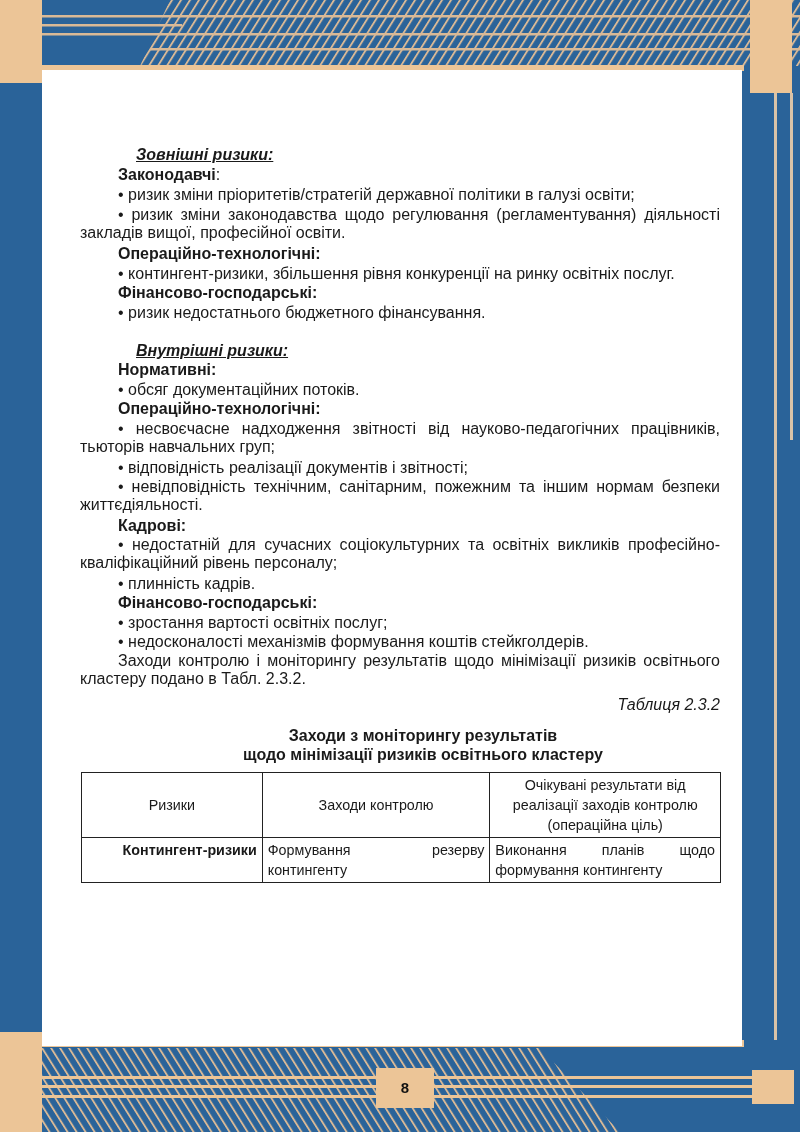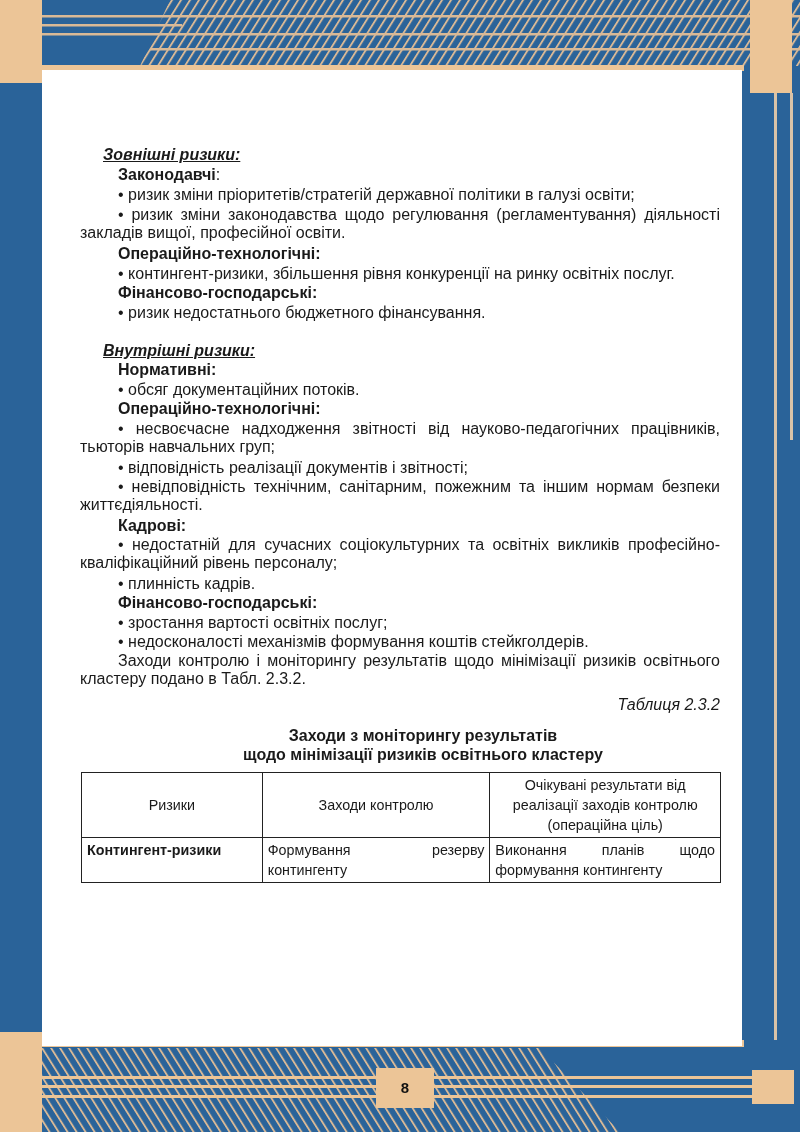--- a/index.html
+++ b/index.html
@@ -2,31 +2,31 @@
 <html><head>
 <meta charset="utf-8">
 <style>
   html, body { margin:0; padding:0; }
   body { width:800px; height:1132px; position:relative; overflow:hidden; background:#2a6399; font-family:"Liberation Sans", "DejaVu Sans", sans-serif; color:#1a1a1a; }
   .deco { position:absolute; }
   svg.deco { display:block; }
 
   .page { position:absolute; left:42px; top:70px; width:700px; height:976px; background:#ffffff; }
   .title { position:absolute; left:0; top:104px; width:800px; text-align:center; font-weight:bold; font-style:italic; color:#ffffff; font-size:17.5px; letter-spacing:-0.2px; }
-  .sec { position:absolute; left:103px; font-style:italic; font-weight:bold; text-decoration:underline;text-align:center; }
+  .sec { position:absolute; left:136px; font-style:italic; font-weight:bold; text-decoration:underline;text-align:center; }
   .sub { position:absolute; left:118px; font-weight:bold; }
   .p { position:absolute; left:80px; width:640px; text-align:justify; text-indent:38px; }
   .p.one { white-space:nowrap; }
   .caption { position:absolute; right:80px; top:696px; font-style:italic; }
   .ttitle { position:absolute; left:0; width:800px; text-align:center; font-weight:bold;padding-left:23px; }
 
   table.t { position:absolute; left:81px; top:772px; width:640px; border-collapse:collapse; font-size:14.3px; line-height:20px; }
   table.t td, table.t th { border:1.5px solid #222; padding:2px 5px; vertical-align:top; }
   table.t th { font-weight:normal; text-align:center; vertical-align:middle; height:60px; }
-  table.t td.risk { font-weight:bold; text-align:left;margin-top:24px; }
+  table.t td.risk { font-weight:bold; text-align:right;margin-top:24px; }
   table.t td.j { text-align:justify; }
 
   .pagenum { position:absolute; left:376px; top:1068px; width:58px; height:40px; background:#ecc597; text-align:center; line-height:40px; font-weight:bold; font-size:15px; color:#111; }
 </style>
 </head>
 <body>
 
 <svg class="deco" style="left:0;top:0" width="800" height="72" viewBox="0 0 800 72">
   <defs>
     <pattern id="diagTop" patternUnits="userSpaceOnUse" width="9" height="72" patternTransform="skewX(-32)">

